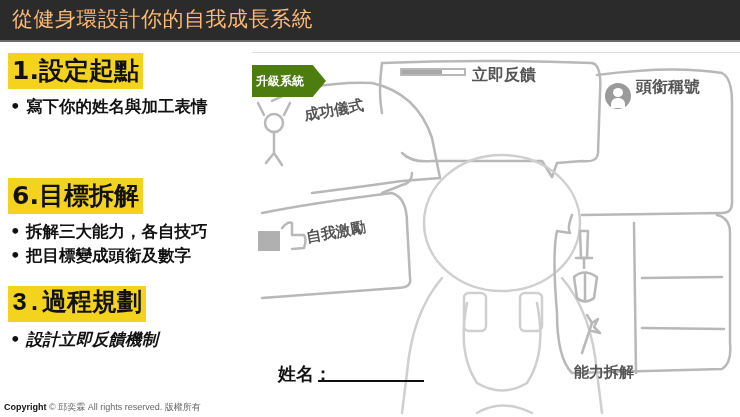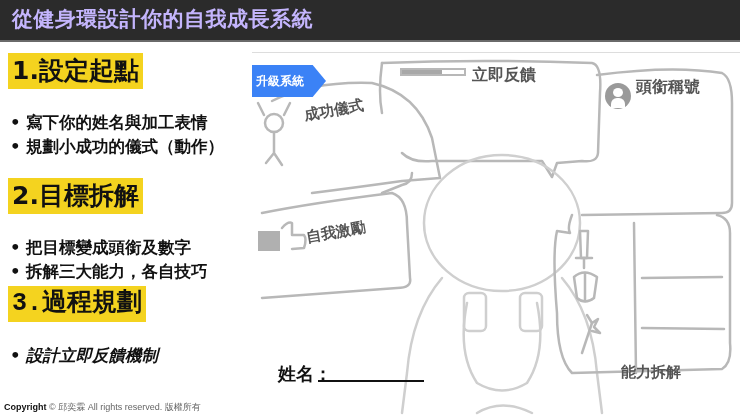--- a/index.html
+++ b/index.html
@@ -5,50 +5,50 @@
     * { box-sizing: border-box; margin: 0; padding: 0; }
     html, body { width: 740px; height: 417px; overflow: hidden; background: #ffffff; }
     body { position: relative; font-family: "DejaVu Sans", "Liberation Sans", sans-serif; }
 
     .title-bar {
       position: absolute; left: 0; top: 0; width: 740px; height: 42px;
       background: #2b2b2b; border-bottom: 2px solid #6a6a6a;
     }
     .title-bar .title {
       position: absolute; left: 12px; top: 5px;
-      color: #c4b5fd; font-size: 21px; font-weight: bold; letter-spacing: 0.5px;
+      color: #fdba74; font-size: 21px; font-weight: normal; letter-spacing: 0.5px;
     }
 
     .section-head {
       position: absolute; left: 8px; height: 36px; background: #f4d31f;
       font-size: 25px; font-weight: bold; color: #111; padding: 1px 4px 0 4px;
       line-height: 34px;
     }
-    .bullets { position: absolute; left: 10px; list-style: none; margin-top: 16px; }
+    .bullets { position: absolute; left: 10px; list-style: none; }
     .bullets li {
       font-size: 16.5px; color: #111; line-height: 24px; font-weight: bold;
       white-space: nowrap;
     }
     .bullets li::before { content: "•"; display: inline-block; width: 16px; }
 
     .copyright {
       position: absolute; left: 4px; top: 401px; font-size: 9px; color: #666;
       font-family: "Liberation Sans", sans-serif;
     }
     .copyright b { color: #111; }
 
     .worksheet {
       position: absolute; left: 252px; top: 52px; width: 488px; height: 365px;
       border-top: 1px solid #ddd;
     }
     .worksheet svg { position: absolute; left: 0; top: 0; }
 
     .tag-upgrade {
       position: absolute; left: 0; top: 12px; width: 74px; height: 32px;
-      background: #3b82f6; color: #fff; font-size: 12px; font-weight: bold;
+      background: #4d7c0f; color: #fff; font-size: 12px; font-weight: bold;
       line-height: 32px; padding-left: 4px;
       clip-path: polygon(0 0, 82% 0, 100% 50%, 82% 100%, 0 100%);
     }
     .ws-label {
       position: absolute; color: #555; font-weight: bold; font-size: 15px; white-space: nowrap;
     }
     .name-label {
       position: absolute; left: 26px; top: 309px; font-size: 18px; font-weight: bold; color: #111;
     }
     .name-line {
@@ -58,27 +58,26 @@
 </head>
 <body>
 
 <div class="title-bar">
   <div class="title">從健身環設計你的自我成長系統</div>
 </div>
 
 <div class="section-head" style="top:53px;">1.設定起點</div>
 <ul class="bullets" style="top:95px;">
   <li>寫下你的姓名與加工表情</li>
-  <li>規劃小成功的儀式（動作）</li>
 </ul>
 
-<div class="section-head" style="top:178px;">2.目標拆解</div>
+<div class="section-head" style="top:178px;">6.目標拆解</div>
 <ul class="bullets" style="top:220px;">
+  <li>拆解三大能力，各自技巧</li>
   <li>把目標變成頭銜及數字</li>
-  <li>拆解三大能力，各自技巧</li>
 </ul>
 
 <div class="section-head" style="top:286px;font-family:Liberation Mono, monospace;">3.過程規劃</div>
 <ul class="bullets" style="top:328px;font-style:italic;">
   <li>設計立即反饋機制</li>
 </ul>
 
 <div class="copyright">
   <b>Copyright</b><span> © 邱奕霖 All rights reserved. 版權所有</span>
 </div>
@@ -133,17 +132,17 @@
     <div style="position:absolute; left:6px; top:15px; width:14px; height:10px; border-radius:6px 6px 0 0; background:#fff;"></div>
   </div>
 
   <div style="position:absolute; left:6px; top:178px; width:22px; height:20px; background:#b0b0b0;"></div>
 
   <div class="tag-upgrade">升級系統</div>
   <div class="ws-label" style="left:52px; top:48px; transform:rotate(-10deg);">成功儀式</div>
   <div class="ws-label" style="left:220px; top:12px; font-size:16px;">立即反饋</div>
   <div class="ws-label" style="left:384px; top:24px; font-size:16px;">頭銜稱號</div>
   <div class="ws-label" style="left:54px; top:170px; transform:rotate(-10deg);">自我激勵</div>
-  <div class="ws-label" style="left:322px; top:310px;margin-left:47px;">能力拆解</div>
+  <div class="ws-label" style="left:322px; top:310px;">能力拆解</div>
 
   <div class="name-label">姓名：</div>
   <div class="name-line"></div>
 </div>
 
 </body></html>

